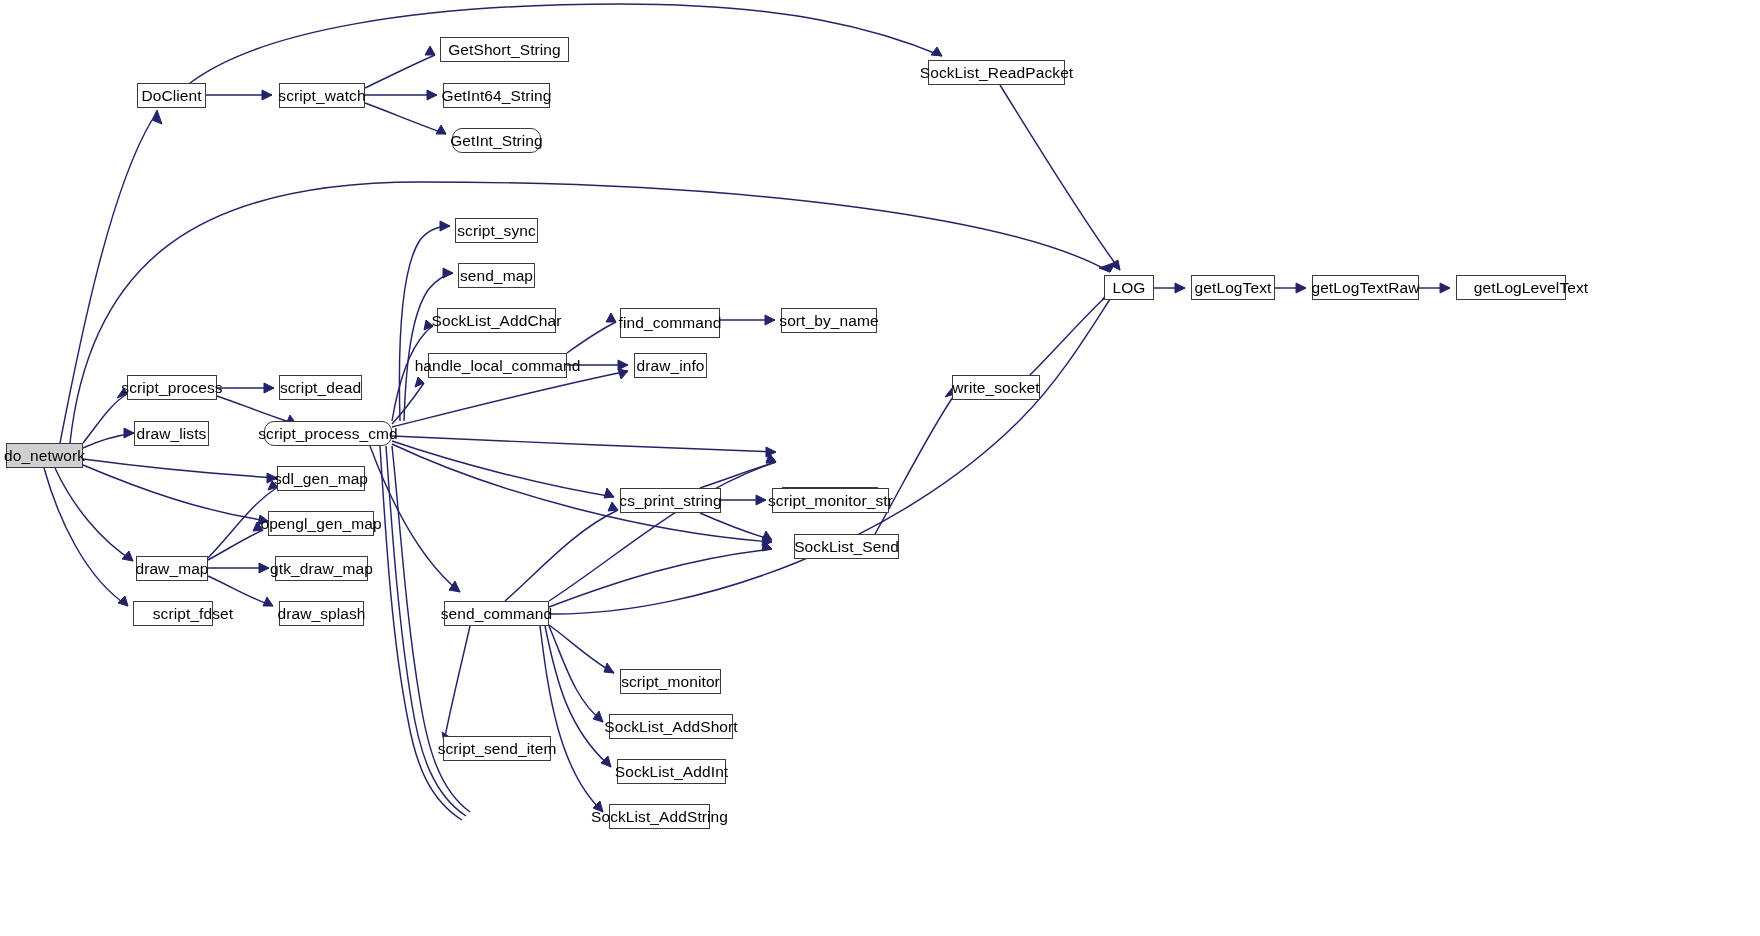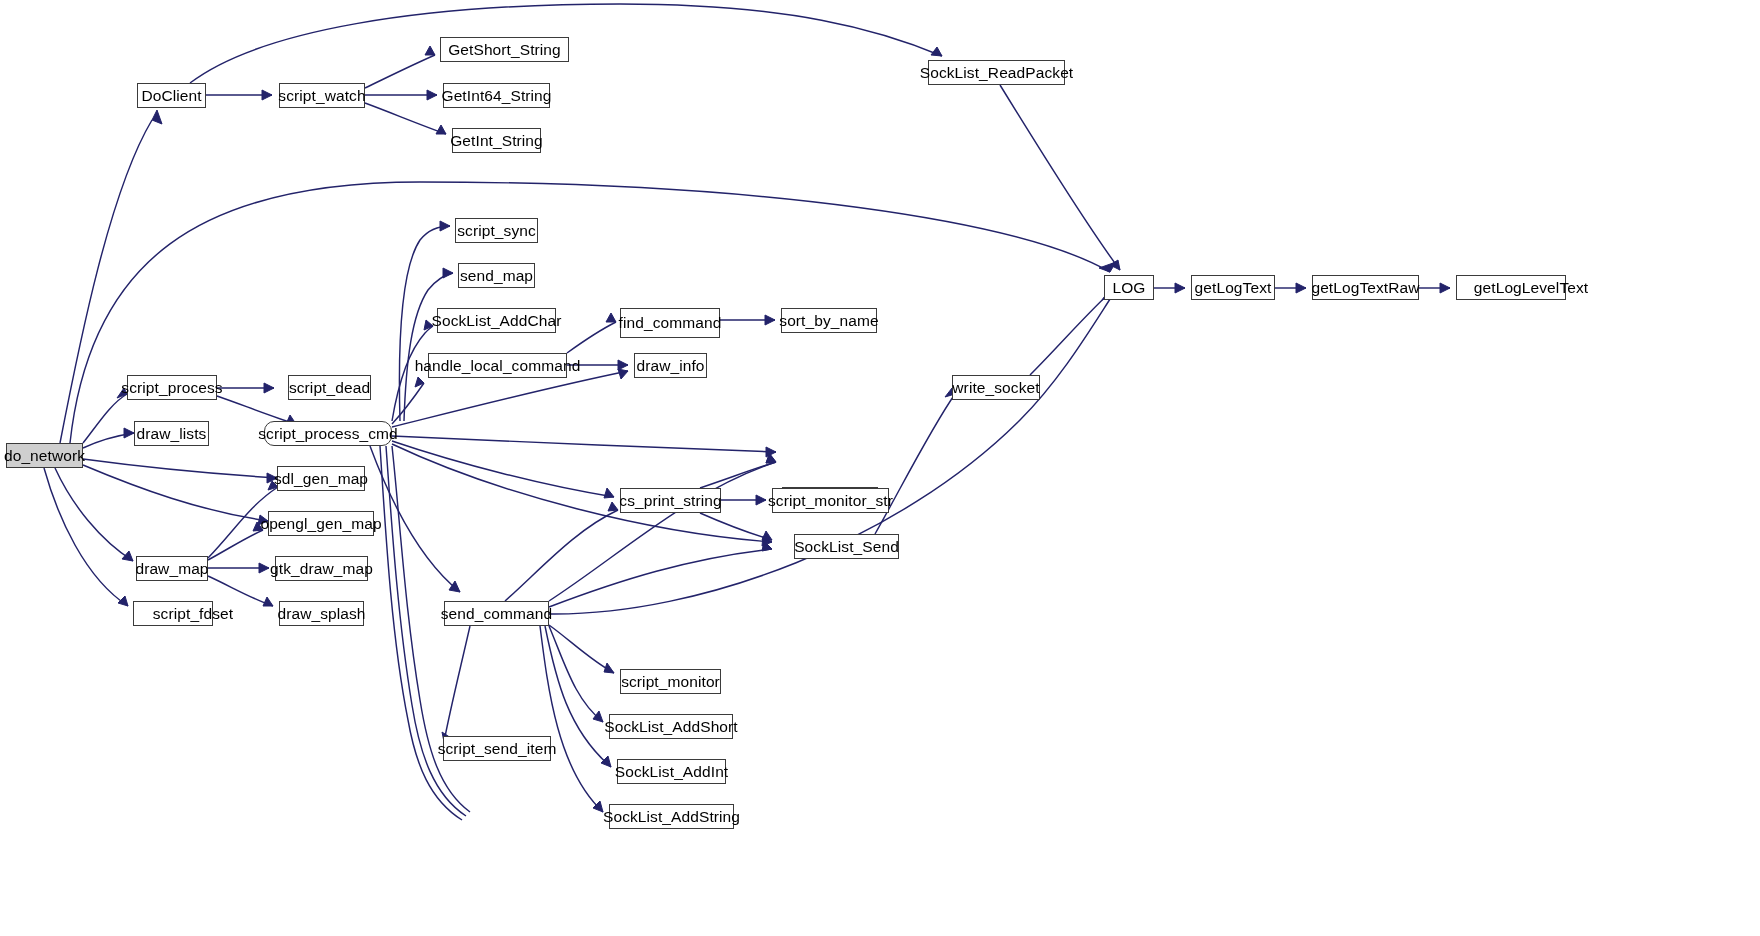--- a/index.html
+++ b/index.html
@@ -183,21 +183,21 @@
     </div>
   <div class="node" style="left:279px;top:83px;width:86px;height:25px;">
       <span>script_watch</span>
     </div>
   <div class="node" style="left:440px;top:37px;width:129px;height:25px;">
       <span>GetShort_String</span>
     </div>
   <div class="node" style="left:443px;top:83px;width:107px;height:25px;">
       <span>GetInt64_String</span>
     </div>
-  <div class="node" style="left:452px;top:128px;width:89px;height:25px;">
+  <div class="node" style="left:452px;top:128px;width:89px;height:25px;border-radius:10px;">
       <span>GetInt_String</span>
     </div>
   <div class="node" style="left:928px;top:60px;width:137px;height:25px;">
       <span>SockList_ReadPacket</span>
     </div>
   <div class="node" style="left:1104px;top:275px;width:50px;height:25px;">
       <span>LOG</span>
     </div>
   <div class="node" style="left:1191px;top:275px;width:84px;height:25px;">
       <span>getLogText</span>
@@ -225,21 +225,21 @@
     </div>
   <div class="node" style="left:781px;top:308px;width:96px;height:25px;">
       <span>sort_by_name</span>
     </div>
   <div class="node" style="left:634px;top:353px;width:73px;height:25px;">
       <span>draw_info</span>
     </div>
   <div class="node" style="left:127px;top:375px;width:90px;height:25px;">
       <span>script_process</span>
     </div>
-  <div class="node" style="left:288px;top:375px;width:83px;height:25px;">
+  <div class="node" style="left:279px;top:375px;width:83px;height:25px;">
       <span>script_dead</span>
     </div>
   <div class="node" style="left:264px;top:421px;width:128px;height:25px;border-radius:10px;">
       <span>script_process_cmd</span>
     </div>
   <div class="node" style="left:134px;top:421px;width:75px;height:25px;">
       <span>draw_lists</span>
     </div>
   <div class="node" style="left:277px;top:466px;width:88px;height:25px;">
       <span>sdl_gen_map</span>
@@ -282,16 +282,16 @@
     </div>
   <div class="node" style="left:609px;top:714px;width:124px;height:25px;">
       <span>SockList_AddShort</span>
     </div>
   <div class="node" style="left:443px;top:736px;width:108px;height:25px;">
       <span>script_send_item</span>
     </div>
   <div class="node" style="left:617px;top:759px;width:109px;height:25px;">
       <span>SockList_AddInt</span>
     </div>
-  <div class="node" style="left:609px;top:804px;width:125px;height:25px;text-align:center;">
+  <div class="node" style="left:609px;top:804px;width:101px;height:25px;text-align:center;">
       <span>SockList_AddString</span>
     </div>
 </div>
 
 </body></html>

